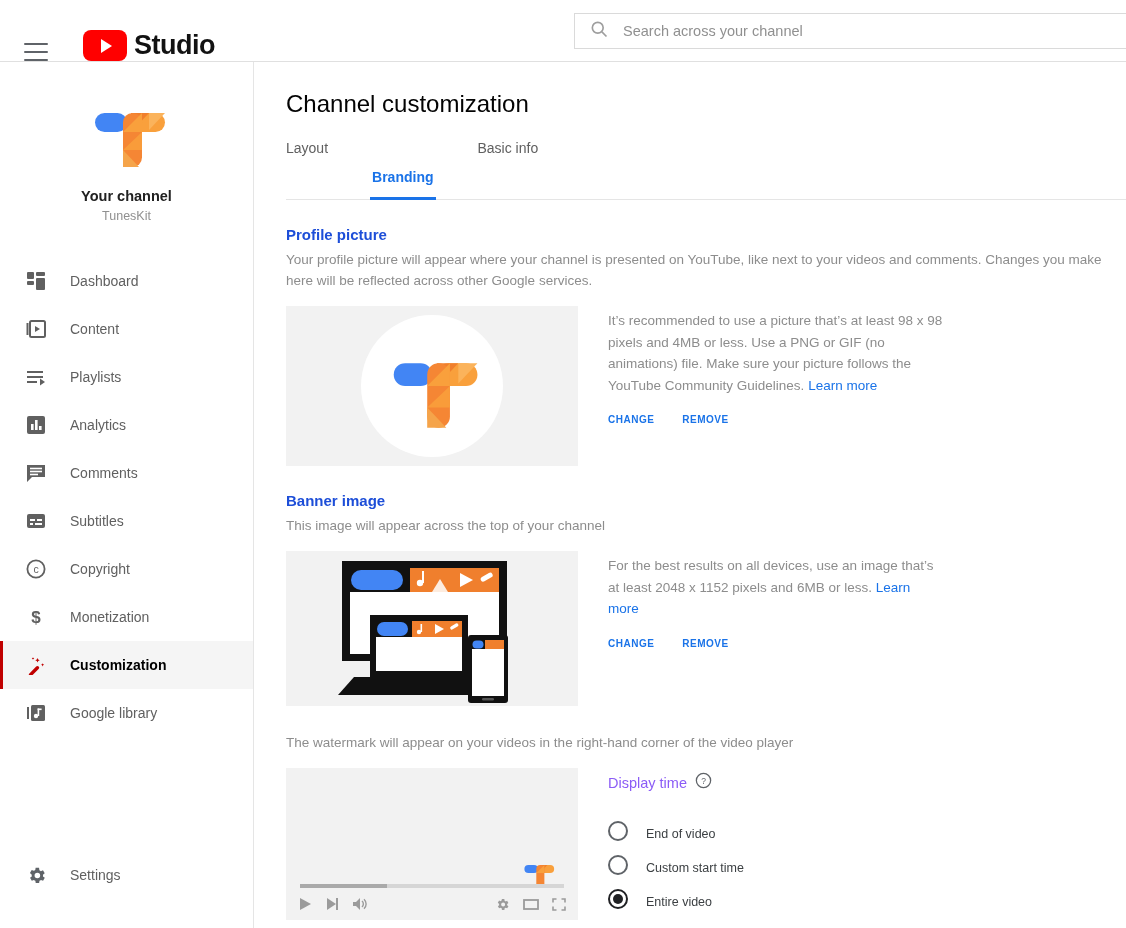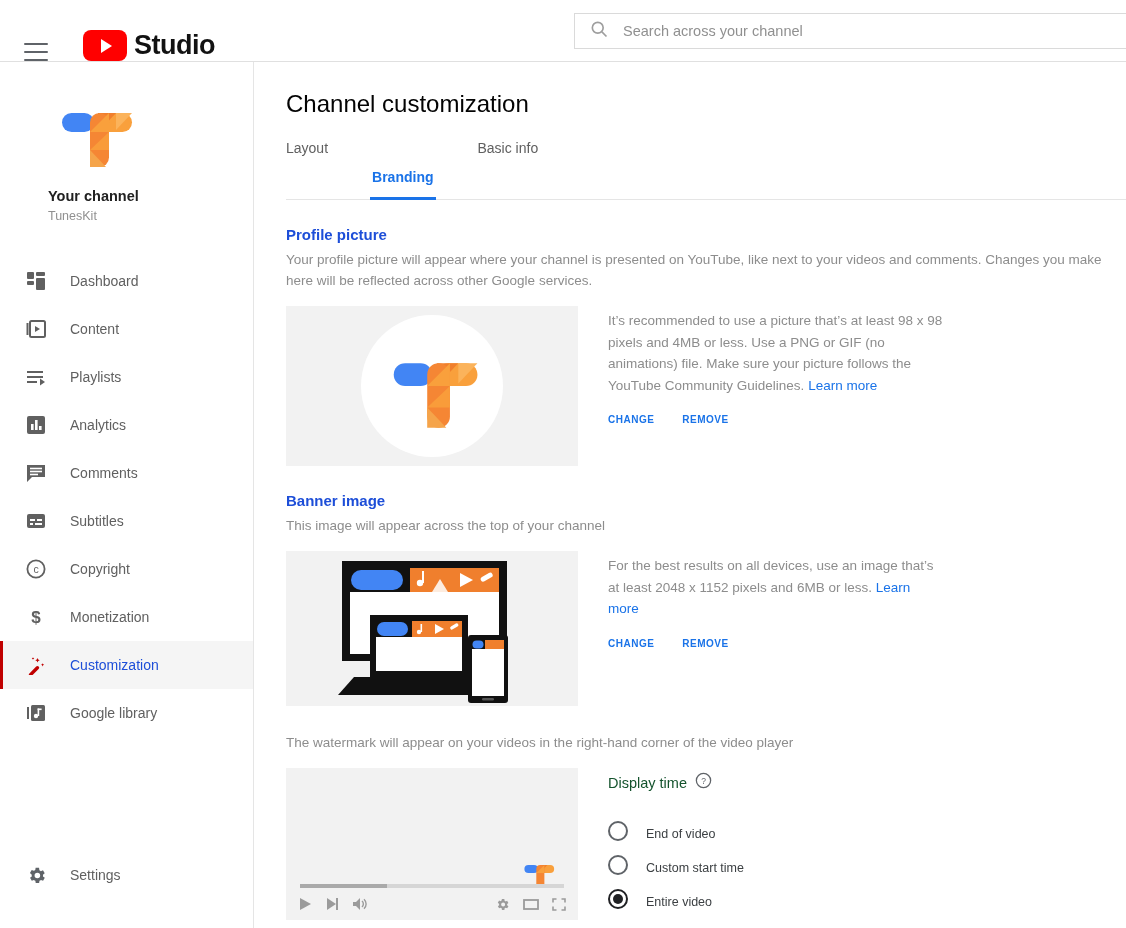--- a/index.html
+++ b/index.html
@@ -61,40 +61,40 @@
   
   .sidebar {
     position: absolute; top: 62px; left: 0;
     width: 254px; height: 866px;
     background: #fff;
     border-right: 1px solid #e5e5e5;
     overflow: hidden;
   }
   .channel-block {
     padding-top: 30px; padding-bottom: 14px;
-    display: flex; flex-direction: column; align-items: flex-start; padding-left: 48px;
+    display: flex; flex-direction: column; align-items: center;
   }
   .chan-logo { width: 92px; height: 80px; position: relative; }
   .chan-name { font-size: 14.5px; color: #212121; font-weight: bold; margin-top: 16px; }
   .chan-sub { font-size: 12.5px; color: #909090; margin-top: 5px; }
 
   .nav { margin-top: 20px; }
   .nav-item {
     position: relative;
     height: 48px; display: flex; align-items: center;
     padding-left: 24px; cursor: pointer;
   }
   .nav-item .ic { width: 24px; height: 24px; display: flex; align-items: center; justify-content: center; flex: 0 0 24px; }
   .nav-item .lb { font-size: 14px; color: #606060; margin-left: 22px; }
   .nav-item.active { background: #f5f5f5; }
   .nav-item.active::before {
     content: ""; position: absolute; left: 0; top: 0;
     width: 3px; height: 48px; background: #c00000;
   }
-  .nav-item.active .lb { color: #1d4ed8; }
+  .nav-item.active .lb { color: #000000; font-weight: bold; }
   .nav-settings { margin-top: 114px; }
   .nav-bottom-stub { margin-top: 14px; }
 
   
   .main {
     position: absolute; top: 62px; left: 255px;
     width: 871px; height: 866px;
     background: #fff; overflow: hidden;
   }
   .page-title { font-size: 24px; color: #030303; margin: 28px 0 0 31px; font-weight: normal; }
@@ -147,21 +147,21 @@
   .player-overlay { position: absolute; left: 0; bottom: 0; width: 292px; }
   .pbar { height: 4px; background: #d6d6d6; margin: 0 14px; position: relative; }
   .pbar > i { position: absolute; left: 0; top: 0; height: 4px; width: 33%; background: #aaaaaa; display: block; }
   .pctrl { display: flex; align-items: center; height: 32px; padding: 0 12px; }
   .pctrl .grow { flex: 1 1 auto; }
   .pctrl .pi { margin-right: 13px; display: flex; align-items: center; cursor: pointer; }
   .pctrl .pr { margin-left: 13px; display: flex; align-items: center; cursor: pointer; }
   .wm-logo { position: absolute; right: 20px; bottom: 30px; width: 40px; height: 34px; }
 
   .display-time { display: flex; align-items: center; }
-  .dt-label { font-size: 14.5px; color: #14532d; }
+  .dt-label { font-size: 14.5px; color: #8b5cf6; }
   .radios { margin-top: 14px; }
   .radio-row { display: flex; align-items: flex-end; height: 34px; cursor: pointer; }
   .radio {
     width: 20px; height: 20px; border-radius: 50%;
     border: 2px solid #5f6368; display: flex; align-items: center; justify-content: center;
     flex: 0 0 20px;
   }
   .radio.sel { border-color: #202124; }
   .radio.sel > i { width: 10px; height: 10px; border-radius: 50%; background: #202124; display: block; }
   .radio-lb { font-size: 12.5px; color: #3c4043; margin-left: 18px; }

